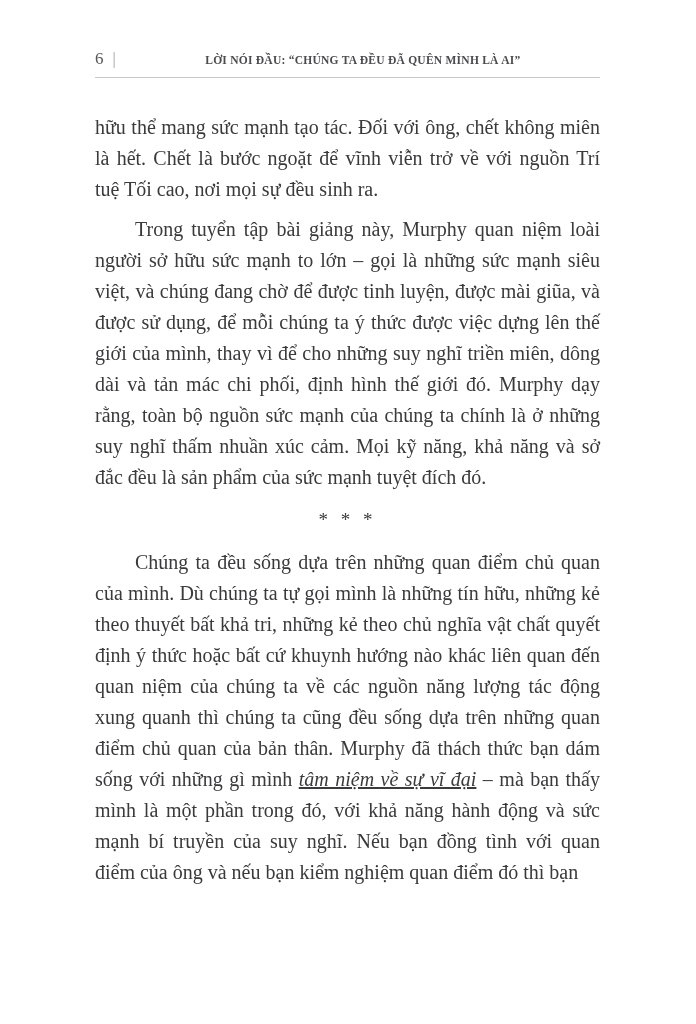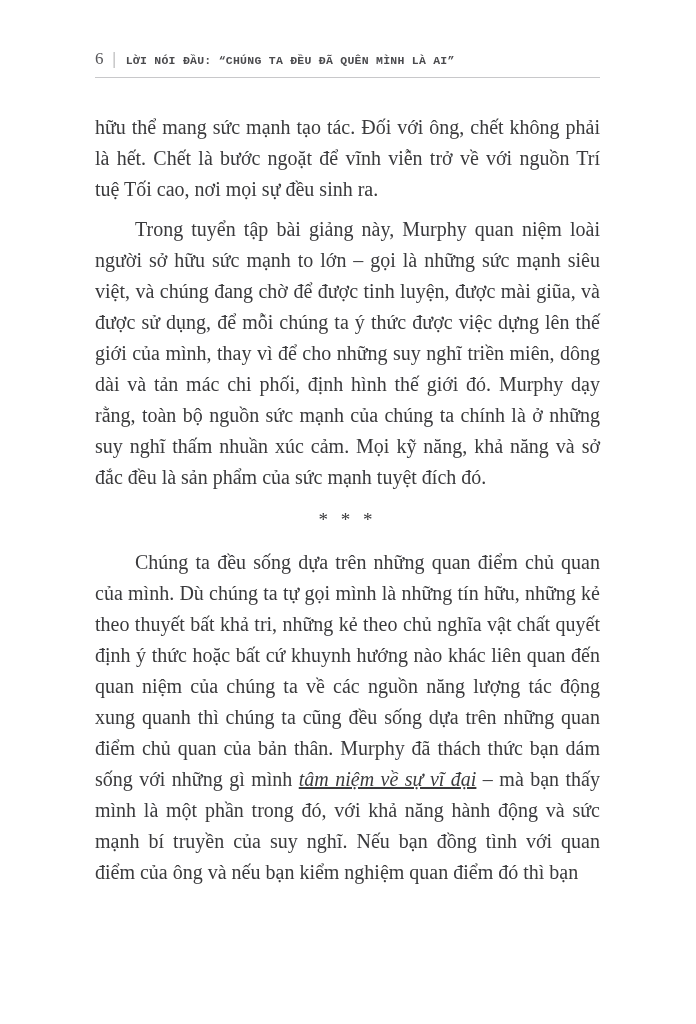--- a/index.html
+++ b/index.html
@@ -30,29 +30,28 @@
   }
   .header-bar {
     margin-left: 9px;
     font-size: 16px;
     font-weight: 400;
     color: #9a9a9c;
     line-height: 1;
   }
   .running-title {
     flex: 1;
-    text-align: left;
+    text-align: center;
     font-size: 11.5px;
     font-weight: bold;
     letter-spacing: 0.25px;
     color: #4b4b4e;
     line-height: 1;
     padding-left: 10px;
     white-space: nowrap;
-    font-family: Liberation Mono, monospace;
   }
   .header-rule {
     border: none;
     border-top: 1px solid #c8c8ca;
     margin: 10px 0 0 0;
     height: 0;
   }
   .page-body {
     margin-top: 34px;
     font-size: 20px;
@@ -86,21 +85,21 @@
   <header class="page-header">
     <span class="page-number">6</span>
     <span class="header-bar">|</span>
     <span class="running-title">LỜI NÓI ĐẦU: “CHÚNG TA ĐỀU ĐÃ QUÊN MÌNH LÀ AI”</span>
   </header>
 
   <hr class="header-rule">
 
   <main class="page-body">
 
-    <p class="no-indent">hữu thể mang sức mạnh tạo tác. Đối với ông, chết không phải là hết. Chết là bước ngoặt để vĩnh viễn trở về với nguồn Trí tuệ Tối cao, nơi mọi sự đều sinh ra.</p>
+    <p class="no-indent">hữu thể mang sức mạnh tạo tác. Đối với ông, chết không miên là hết. Chết là bước ngoặt để vĩnh viễn trở về với nguồn Trí tuệ Tối cao, nơi mọi sự đều sinh ra.</p>
 
     <p>Trong tuyển tập bài giảng này, Murphy quan niệm loài người sở hữu sức mạnh to lớn – gọi là những sức mạnh siêu việt, và chúng đang chờ để được tinh luyện, được mài giũa, và được sử dụng, để mỗi chúng ta ý thức được việc dựng lên thế giới của mình, thay vì để cho những suy nghĩ triền miên, dông dài và tản mác chi phối, định hình thế giới đó. Murphy dạy rằng, toàn bộ nguồn sức mạnh của chúng ta chính là ở những suy nghĩ thấm nhuần xúc cảm. Mọi kỹ năng, khả năng và sở đắc đều là sản phẩm của sức mạnh tuyệt đích đó.</p>
 
     <div class="section-separator">* * *</div>
 
     <p><span>Chúng ta đều sống dựa trên những quan điểm chủ quan của mình. Dù chúng ta tự gọi mình là những tín hữu, những kẻ theo thuyết bất khả tri, những kẻ theo chủ nghĩa vật chất quyết định ý thức hoặc bất cứ khuynh hướng nào khác liên quan đến quan niệm của chúng ta về các nguồn năng lượng tác động xung quanh thì chúng ta cũng đều sống dựa trên những quan điểm chủ quan của bản thân. Murphy đã thách thức bạn dám sống với những gì mình </span><em>tâm niệm về sự vĩ đại</em><span> – mà bạn thấy mình là một phần trong đó, với khả năng hành động và sức mạnh bí truyền của suy nghĩ. Nếu bạn đồng tình với quan điểm của ông và nếu bạn kiểm nghiệm quan điểm đó thì bạn</span></p>
 
   </main>
 
 </div>

